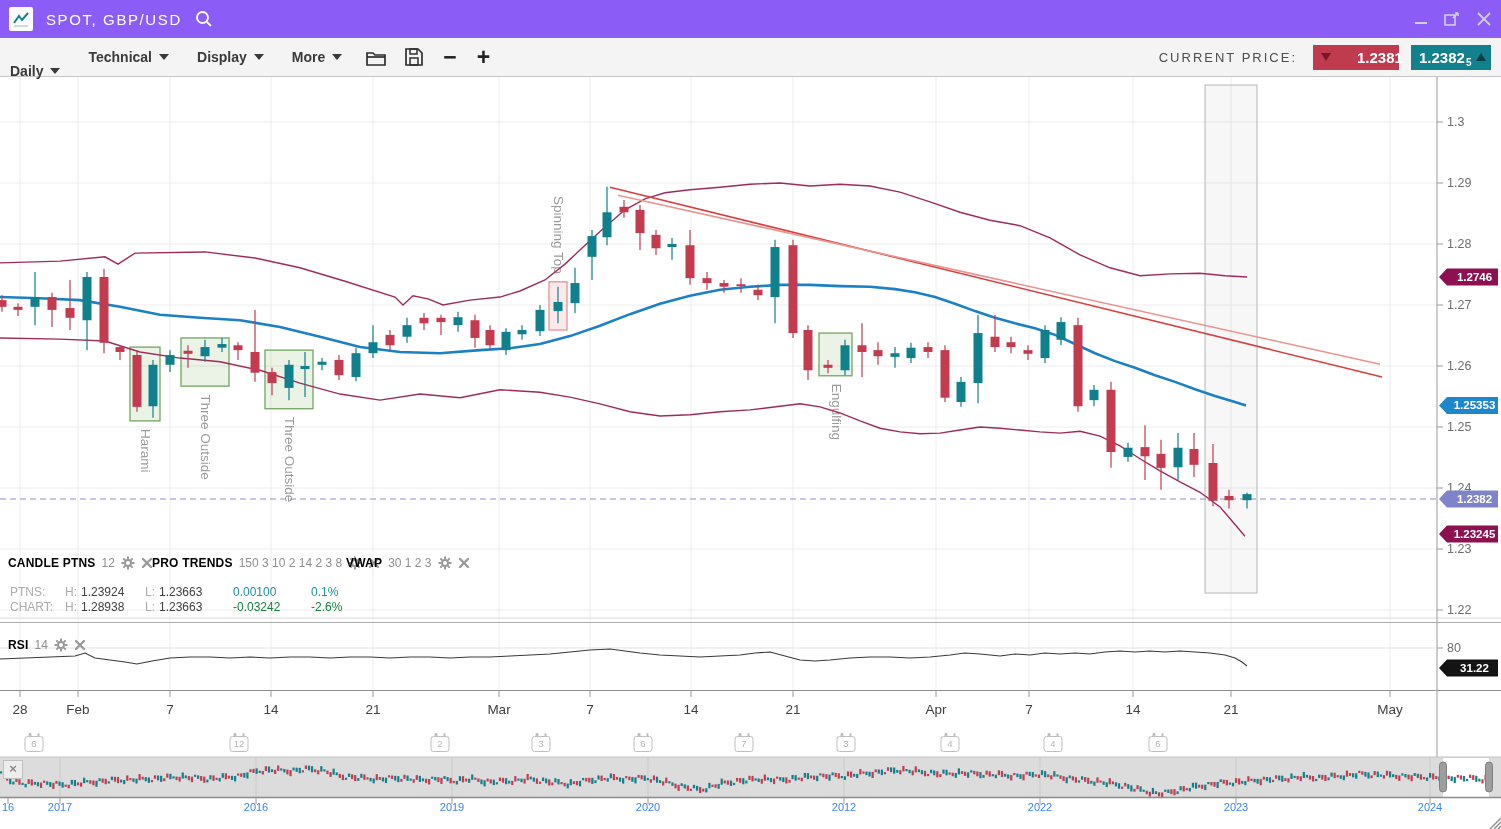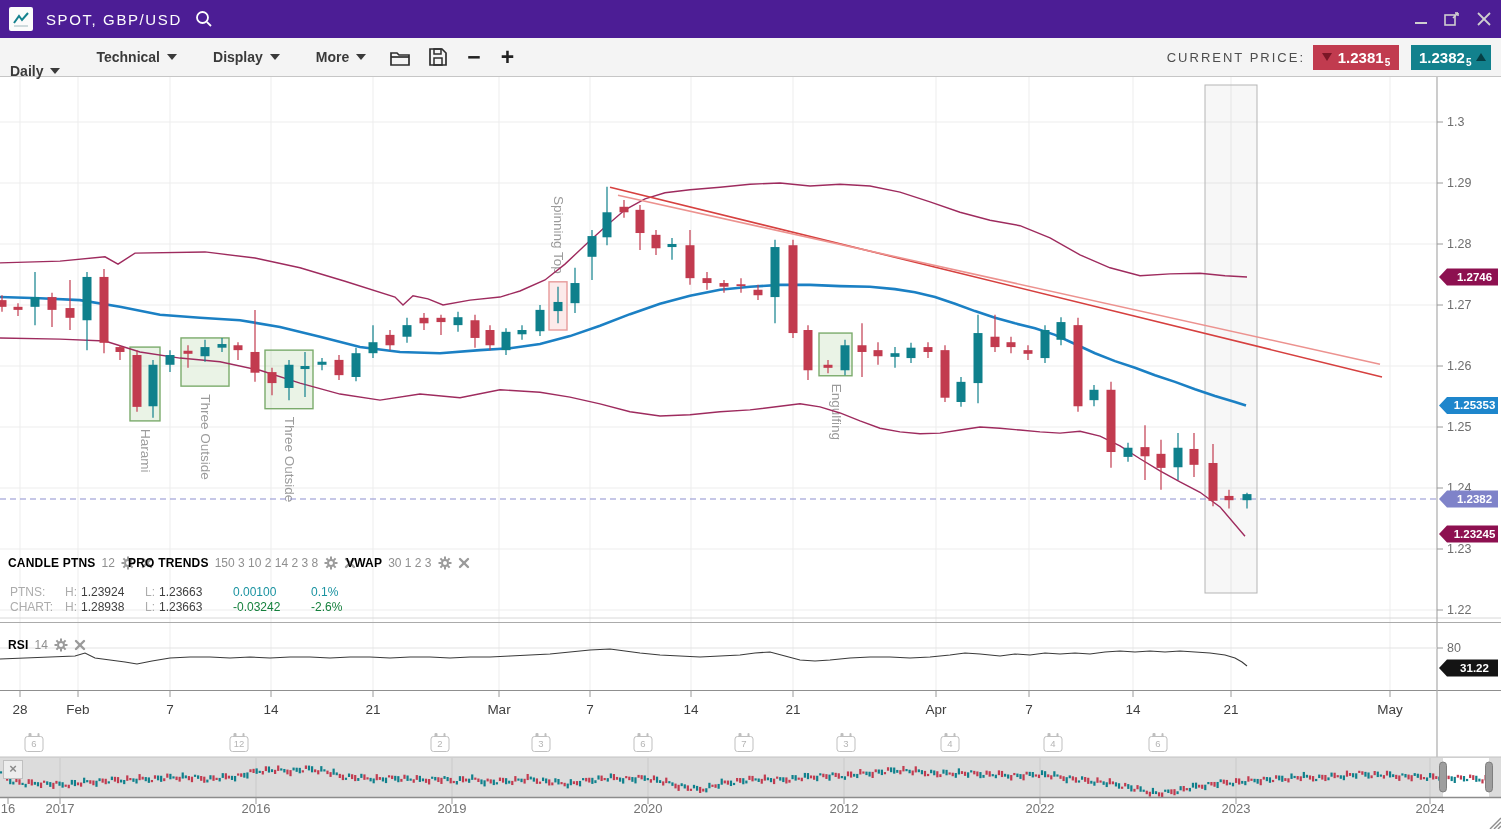--- a/index.html
+++ b/index.html
@@ -1,61 +1,61 @@
 <!DOCTYPE html>
 <html><head>
 <meta charset="utf-8">
 <style>
   html,body{margin:0;padding:0;width:1501px;height:829px;overflow:hidden;background:#fff;
     font-family:"Liberation Sans",sans-serif;-webkit-font-smoothing:antialiased;}
   #stage{position:relative;width:1501px;height:829px;background:#fff;}
   
-  #titlebar{position:absolute;left:0;top:0;width:100%;height:38px;background:#4c1d95;z-index:6;
+  #titlebar{position:absolute;left:0;top:0;width:100%;height:38px;background:#8b5cf6;z-index:6;
     display:flex;align-items:center;color:#fff;}
   .appicon{width:24px;height:24px;margin-left:9px;background:#fbfbfb;border-radius:2px;display:flex;align-items:center;justify-content:center;}
   .wintitle{margin-left:13px;font-size:15px;letter-spacing:1.6px;color:#fdfdfd;}
   .searchbtn{margin-left:12px;cursor:pointer;display:flex;align-items:center;}
   .winctl{position:absolute;right:10px;top:0;height:38px;display:flex;align-items:center;gap:16px;}
   .winctl svg{cursor:pointer;}
   
   #toolbar{position:absolute;left:0;top:38px;width:100%;height:38px;background:#f4f4f4;z-index:6;
     border-bottom:1px solid #c6c6c6;display:flex;align-items:center;}
-  .menu{display:flex;align-items:center;gap:7px;margin-left:24px;padding:4px 6px;cursor:pointer;
+  .menu{display:flex;align-items:center;gap:7px;margin-left:16px;padding:4px 6px;cursor:pointer;
     font-size:14px;font-weight:bold;color:#3a3a3a;}
   .menu:first-child{margin-left:4px;margin-top:27px;}
   .caret{width:0;height:0;border-left:5px solid transparent;border-right:5px solid transparent;border-top:6px solid #3a3a3a;}
   .tbtn{margin-left:18px;cursor:pointer;display:flex;align-items:center;color:#2e2e2e;}
   .zoombtn{font-size:23px;font-weight:bold;color:#222;margin-left:20px;cursor:pointer;line-height:20px;}
   #pricebox{position:absolute;right:10px;top:0;height:38px;display:flex;align-items:center;}
-  .cplabel{font-size:13px;letter-spacing:2px;color:#4d4d4d;margin-right:8px;}
+  .cplabel{font-size:13px;letter-spacing:2px;color:#4d4d4d;margin-right:16px;}
   .pxbtn{height:25px;display:flex;align-items:center;padding:0 8px;cursor:pointer;color:#fff;
     font-size:15px;font-weight:bold;}
   .pxbtn .pip{font-size:10px;align-self:flex-end;margin-bottom:2px;margin-left:1px;}
-  #bidbtn{background:#c13b4f;width:70px;justify-content:center;margin-right:12px;}
+  #bidbtn{background:#c13b4f;width:70px;justify-content:flex-start;margin-right:12px;gap:20px;}
   #askbtn{background:#12818d;width:64px;justify-content:flex-start;}
   .arrdn{width:0;height:0;border-left:5px solid transparent;border-right:5px solid transparent;border-top:8px solid #7a1626;margin-right:6px;}
   .arrup{width:0;height:0;border-left:5px solid transparent;border-right:5px solid transparent;border-bottom:8px solid #063f45;margin-left:5px;}
   
   #gfx{position:absolute;left:0;top:0;z-index:1;}
   
   #overlays{position:absolute;left:0;top:0;width:100%;height:100%;z-index:3;pointer-events:none;}
   #overlays .hit{pointer-events:auto;}
   .leg{position:absolute;top:556px;display:flex;align-items:center;gap:6px;font-size:12px;color:#8f8f8f;white-space:nowrap;}
   .leg b{color:#000000;letter-spacing:0.2px;}
   .icobtn{cursor:pointer;display:flex;align-items:center;}
   .statrow{position:absolute;font-size:12px;color:#3f3f3f;display:flex;align-items:baseline;white-space:nowrap;}
   .slabel{width:55px;color:#acacac;}
   .hl{color:#acacac;margin-right:4px;}
   .sval{width:64px;}
   .schange{width:70px;margin-left:10px;}
   .spct{margin-left:8px;}
   .pos{color:#1a93a1;}
   .neg{color:#15803d;}
   .xlab{position:absolute;top:702px;transform:translateX(-50%);font-size:13.5px;color:#3f3f3f;}
-  .ylab{position:absolute;top:801px;transform:translateX(-50%);font-size:13px;color:#737373;}
+  .ylab{position:absolute;top:801px;transform:translateX(-50%);font-size:11px;color:#3b82f6;}
   .cal{position:absolute;top:736px;width:17px;height:14px;border:1.5px solid #bfbfbf;border-radius:3px;background:#fff;
     color:#b5b5b5;font-size:9.5px;text-align:center;line-height:14px;transform:translateX(-50%);}
   .cal::before,.cal::after{content:"";position:absolute;top:-4.5px;width:2.5px;height:4px;background:#bfbfbf;border-radius:1px;}
   .cal::before{left:3px;}
   .cal::after{right:3px;}
   .navx{position:absolute;left:3px;top:760px;width:18px;height:17px;background:#ededed;border:1px solid #c0c0c0;
     color:#8a8a8a;font-weight:bold;font-size:13px;line-height:15px;text-align:center;cursor:pointer;}
 </style>
 </head>
 <body>
@@ -916,21 +916,21 @@
       </span>
       <span class="icobtn hit">
         <svg width="12" height="12" viewBox="0 0 12 12">
             <g stroke="#9a9a9a" stroke-width="2.4" stroke-linecap="round">
               <line x1="2" y1="2" x2="10" y2="10"></line>
               <line x1="10" y1="2" x2="2" y2="10"></line>
             </g>
           </svg>
       </span>
     </div>
-    <div class="leg" style="left:128px">
+    <div class="leg" style="left:152px">
       <b>PRO TRENDS</b>
       <span>150 3 10 2 14 2 3 8</span>
       <span class="icobtn hit">
         <svg width="14" height="14" viewBox="0 0 14 14">
             <circle cx="7" cy="7" r="3" fill="none" stroke="#9a9a9a" stroke-width="2"></circle>
             <g stroke="#9a9a9a" stroke-width="2">
               <line x1="7" y1="0.5" x2="7" y2="3"></line>
               <line x1="7" y1="11" x2="7" y2="13.5"></line>
               <line x1="0.5" y1="7" x2="3" y2="7"></line>
               <line x1="11" y1="7" x2="13.5" y2="7"></line>

